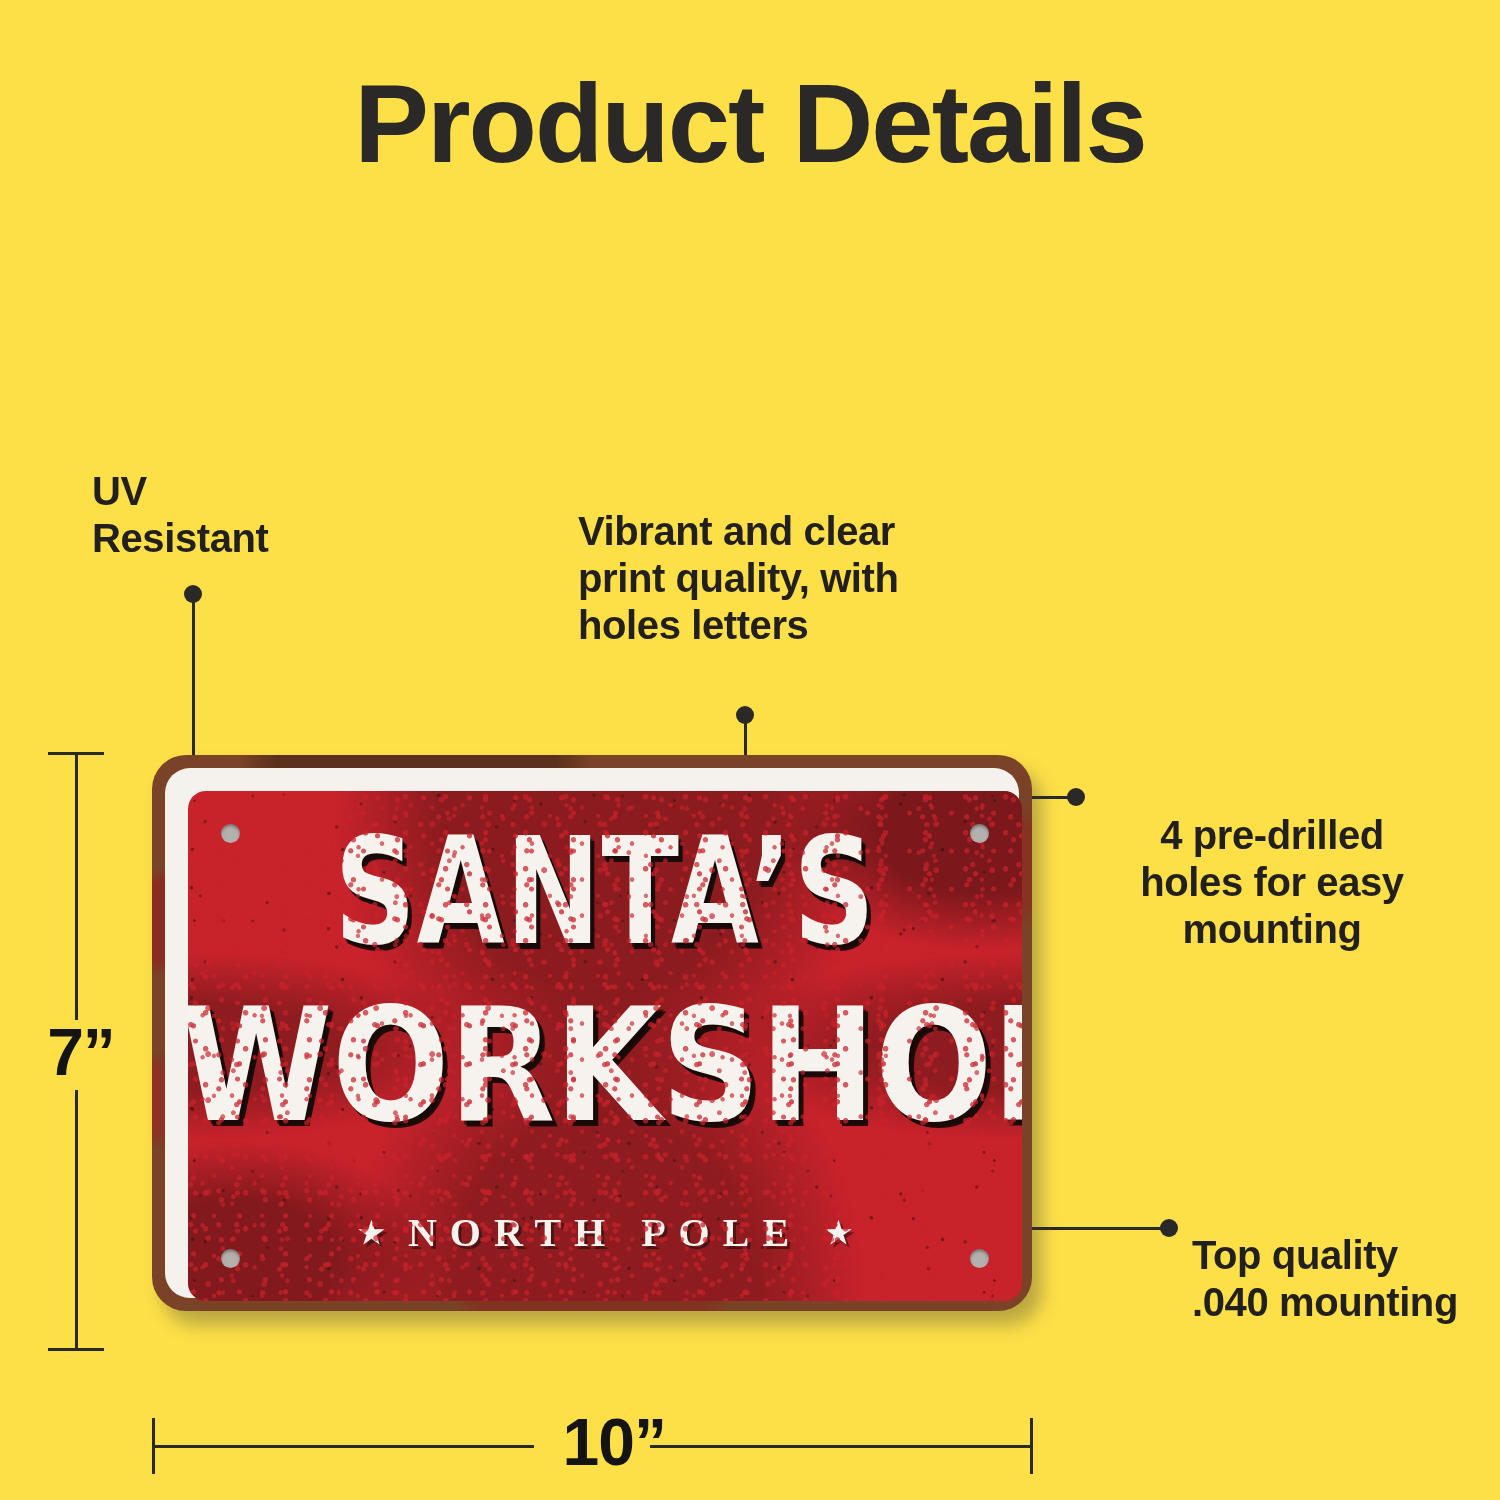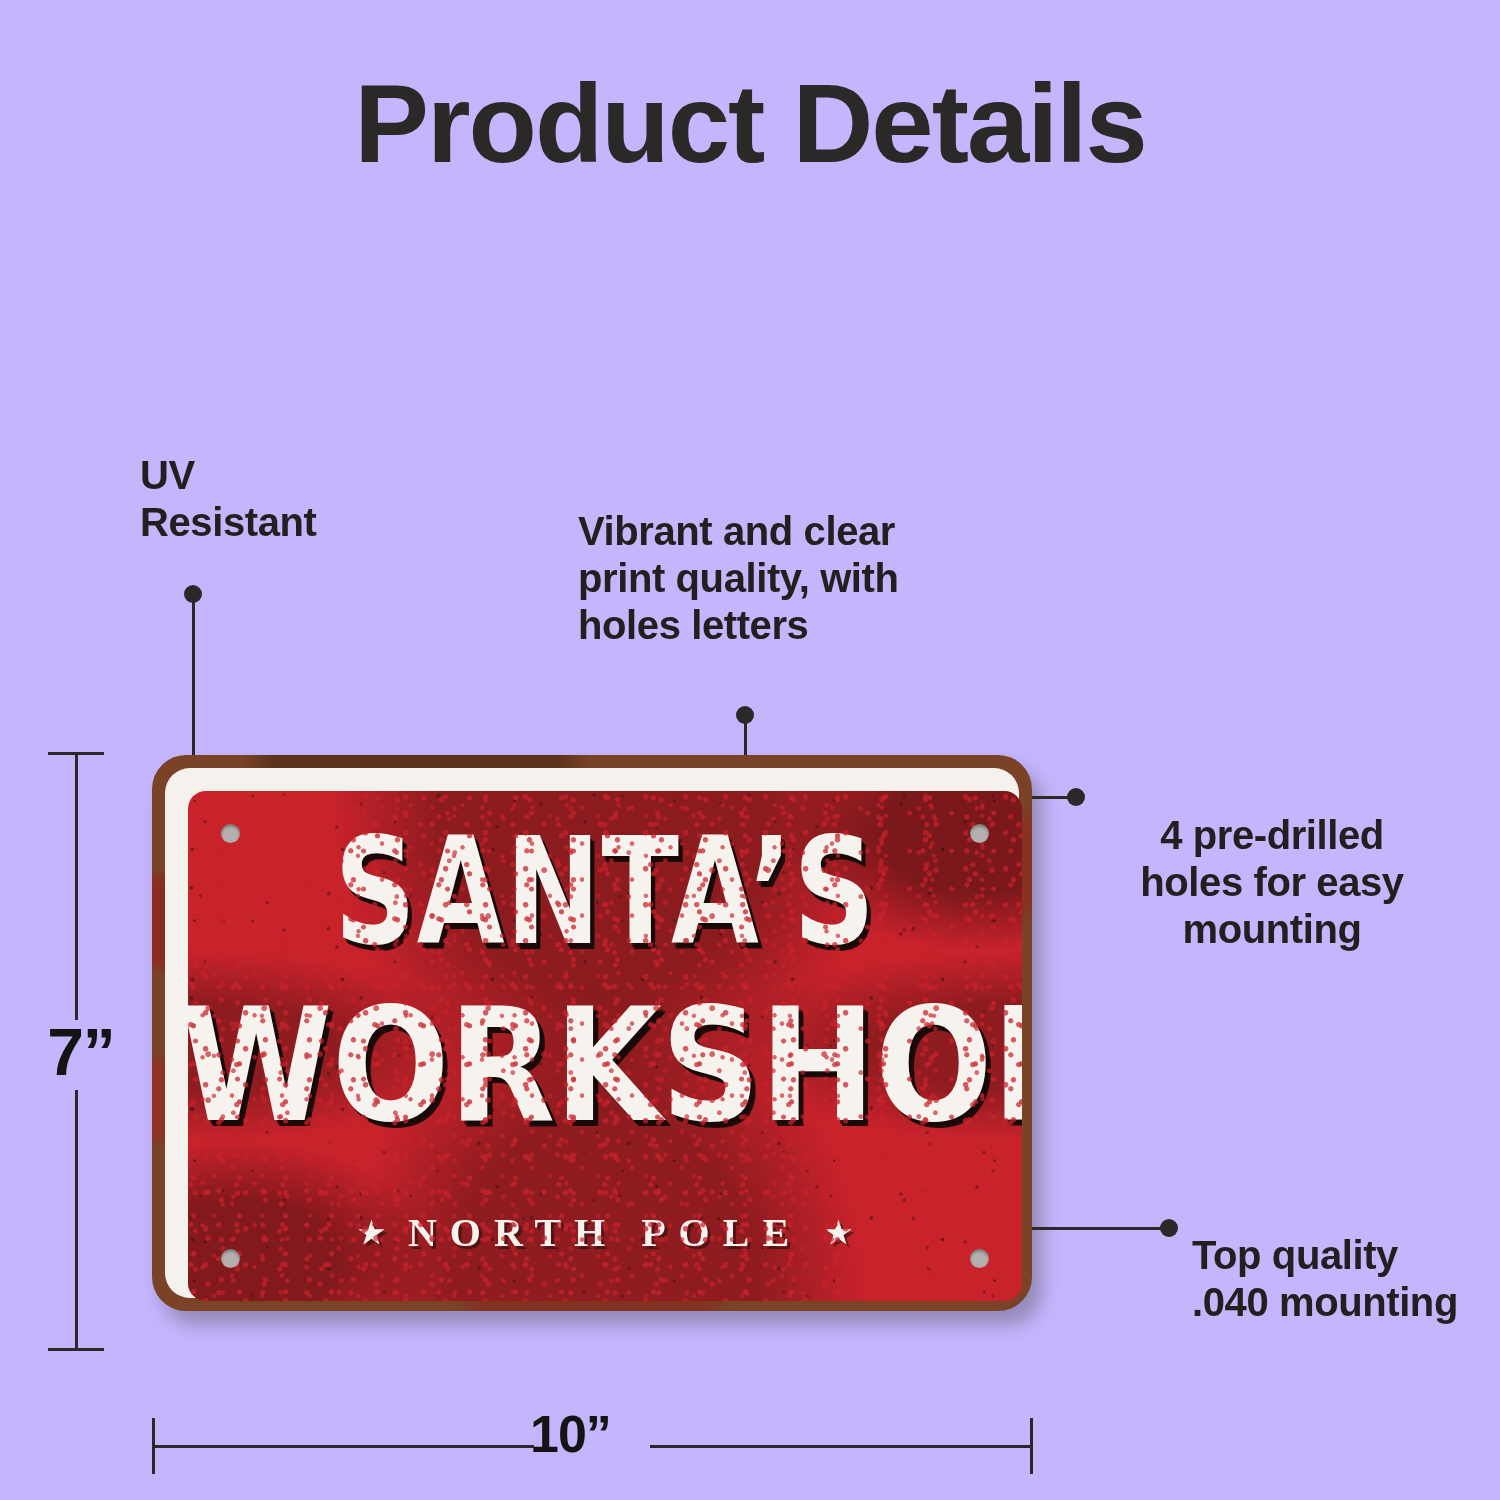--- a/index.html
+++ b/index.html
@@ -4,21 +4,21 @@
 <style>
   html, body {
     margin: 0;
     padding: 0;
     background: #ffffff;
   }
   #page {
     position: relative;
     width: 1500px;
     height: 1500px;
-    background: #c4b5fd;
+    background: #fde047;
     font-family: "Liberation Sans", sans-serif;
     overflow: hidden;
   }
 
   
   #page-title {
     position: absolute;
     left: 0;
     top: 62px;
     width: 1500px;
@@ -33,21 +33,21 @@
   
   .callout {
     position: absolute;
     font-size: 40px;
     font-weight: bold;
     line-height: 1.17;
     color: #221f1f;
     letter-spacing: -0.4px;
     white-space: pre-line;
   }
-  #callout-uv       { left: 92px;  top: 452px; width: 320px; margin-left: 48px; }
+  #callout-uv       { left: 92px;  top: 468px; width: 320px; }
   #callout-print    { left: 578px; top: 508px; width: 520px; }
   #callout-holes    { left: 1062px; top: 812px; width: 420px; text-align: center; }
   #callout-material { left: 1192px; top: 1232px; width: 300px; }
 
   
   .leader-line {
     position: absolute;
     background: #2b2927;
   }
   .leader-line.vertical   { width: 3px; }
@@ -106,25 +106,25 @@
     color: #141414;
     letter-spacing: -1px;
   }
 
   #dim-width-cap-left  { left: 152px;  top: 1418px; }
   #dim-width-cap-right { left: 1030px; top: 1418px; }
   #dim-width-line-left  { left: 152px; top: 1445px; width: 382px; }
   #dim-width-line-right { left: 650px; top: 1445px; width: 383px; }
   #dim-width-label {
     position: absolute;
-    left: 530px;
+    left: 542px;
     top: 1404px;
     width: 124px;
-    text-align: left;
-    font-size: 52px;
+    text-align: right;
+    font-size: 66px;
     font-weight: bold;
     color: #141414;
     letter-spacing: -1px;
   }
 
   
   #sign-wrapper {
     position: absolute;
     left: 152px;
     top: 755px;

